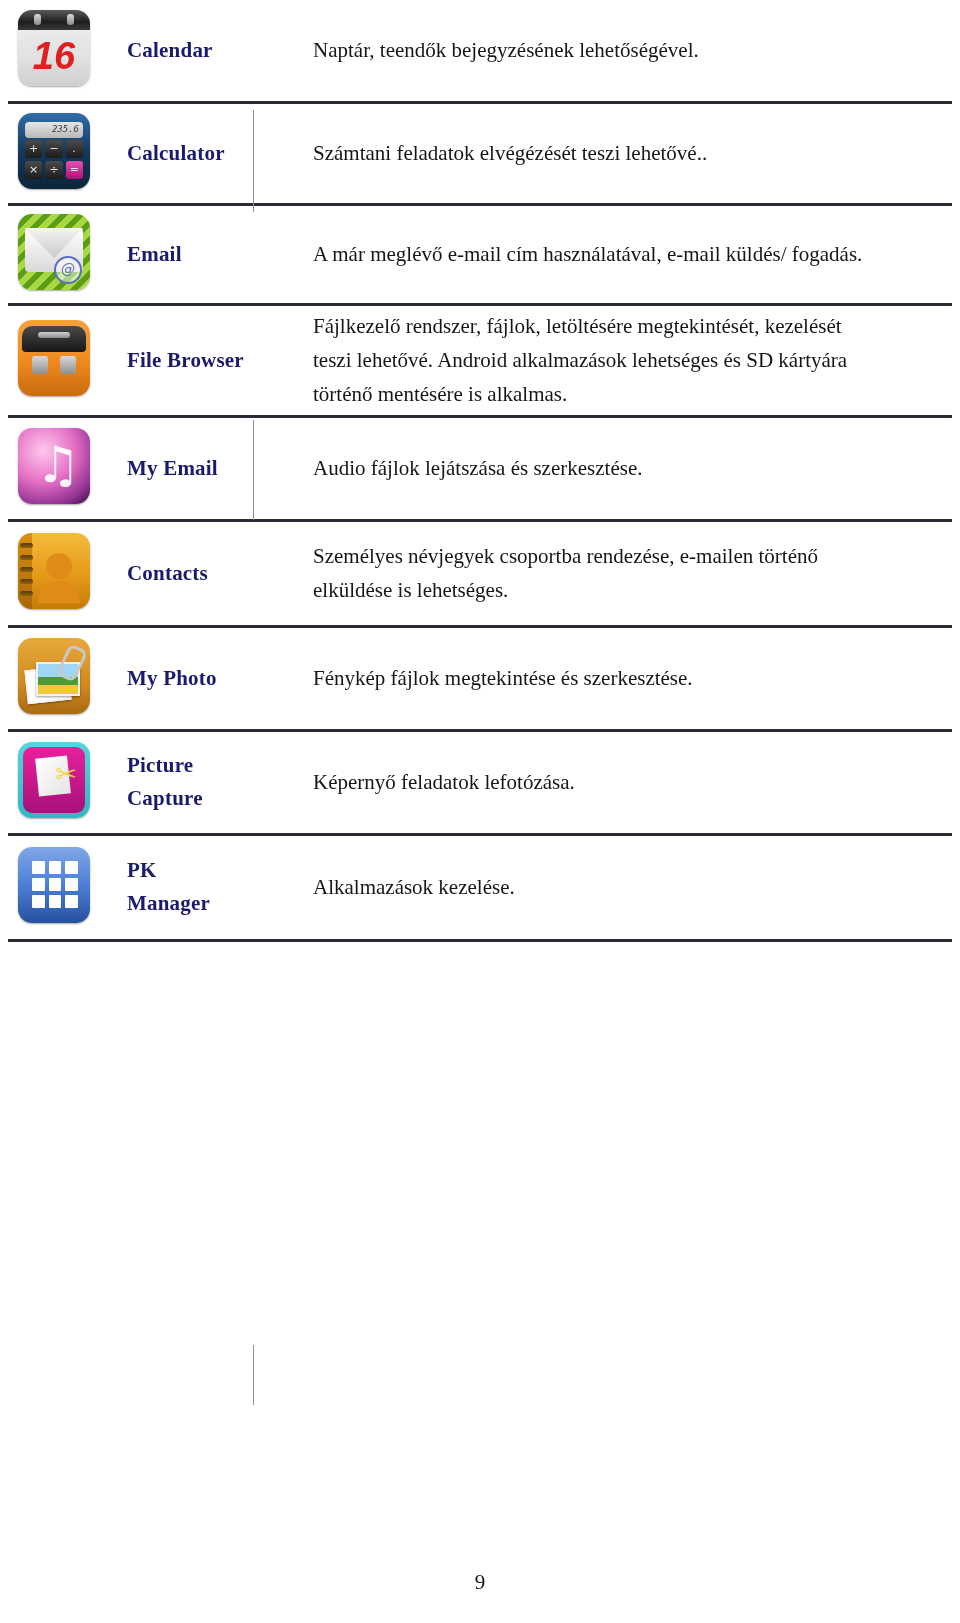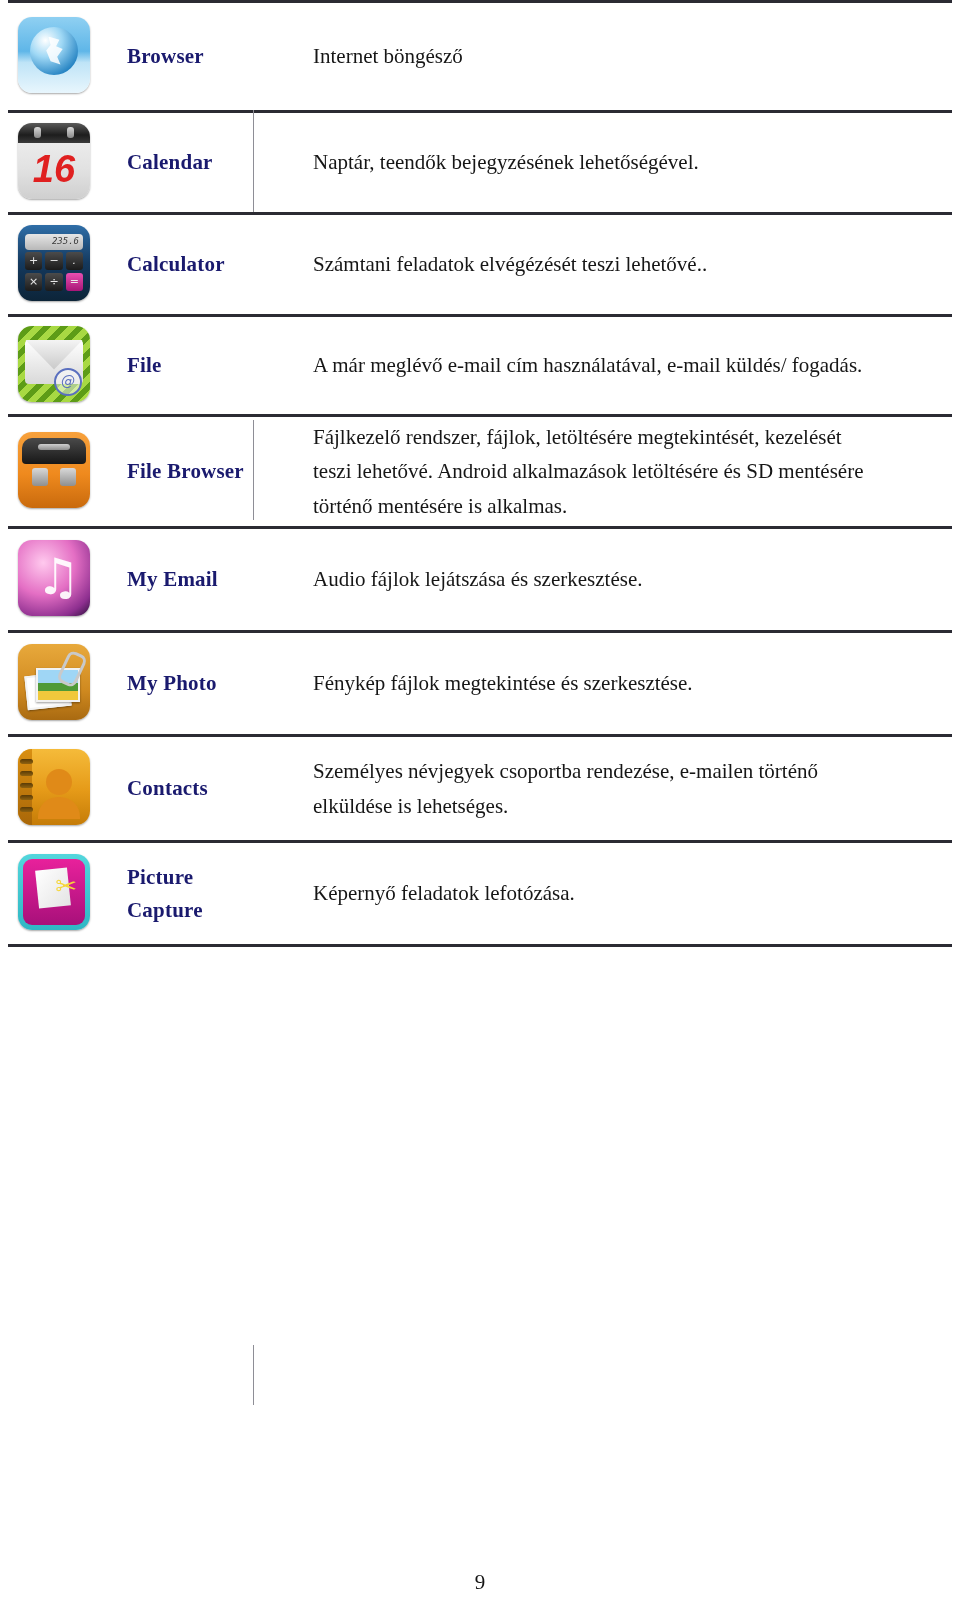--- a/index.html
+++ b/index.html
@@ -243,31 +243,20 @@
 <div id="page">
 
   <table class="apps-table">
     <colgroup>
       <col class="c-icon">
         <col class="c-name">
         <col class="c-desc">
     </colgroup>
     <tbody>
 
-      <tr class="app-row first" style="height:110px">
-        <td class="cell-icon">
-          <span class="icon ic-browser">
-            <span class="globe"></span><span class="land"></span>
-          </span>
-        </td>
-        <td class="cell-name">Browser</td>
-        <td class="cell-desc">
-          <span class="line">Internet böngésző</span>
-        </td>
-      </tr>
 
       <tr class="app-row" style="height:102px">
         <td class="cell-icon">
           <span class="icon ic-calendar">
             <span class="cal-top"></span><span class="ring r1"></span><span class="ring r2"></span>
             <span class="cal-num">16</span>
           </span>
         </td>
         <td class="cell-name">Calendar</td>
         <td class="cell-desc">
@@ -296,65 +285,53 @@
         </td>
       </tr>
 
       <tr class="app-row" style="height:100px">
         <td class="cell-icon">
           <span class="icon ic-email">
             <span class="env"></span><span class="flap"></span>
             <span class="at">@</span>
           </span>
         </td>
-        <td class="cell-name">File</td>
+        <td class="cell-name">Email</td>
         <td class="cell-desc">
           <span class="line">A már meglévő e-mail cím használatával, e-mail küldés/ fogadás.</span>
         </td>
       </tr>
 
       <tr class="app-row" style="height:112px">
         <td class="cell-icon">
           <span class="icon ic-file">
             <span class="lid"></span><span class="handle"></span>
             <span class="buckle b1"></span><span class="buckle b2"></span>
           </span>
         </td>
         <td class="cell-name">File Browser</td>
         <td class="cell-desc">
           <span class="line">Fájlkezelő rendszer, fájlok, letöltésére megtekintését, kezelését</span>
-          <span class="line">teszi lehetővé. Android alkalmazások letöltésére és SD mentésére</span>
+          <span class="line">teszi lehetővé. Android alkalmazások lehetséges és SD kártyára</span>
           <span class="line">történő mentésére is alkalmas.</span>
         </td>
       </tr>
 
       <tr class="app-row" style="height:104px">
         <td class="cell-icon">
           <span class="icon ic-music">
             <span class="note">♫</span>
           </span>
         </td>
         <td class="cell-name">My Email</td>
         <td class="cell-desc">
           <span class="line">Audio fájlok lejátszása és szerkesztése.</span>
         </td>
       </tr>
 
-
-      <tr class="app-row" style="height:104px">
-        <td class="cell-icon">
-          <span class="icon ic-photo">
-            <span class="ph p1"></span><span class="ph p2"></span><span class="clip"></span>
-          </span>
-        </td>
-        <td class="cell-name">My Photo</td>
-        <td class="cell-desc">
-          <span class="line">Fénykép fájlok megtekintése és szerkesztése.</span>
-        </td>
-      </tr>
 
       <tr class="app-row" style="height:106px">
         <td class="cell-icon">
           <span class="icon ic-contacts">
             <span class="spine"></span>
             <span class="coil" style="top:10px"></span>
             <span class="coil" style="top:22px"></span>
             <span class="coil" style="top:34px"></span>
             <span class="coil" style="top:46px"></span>
             <span class="coil" style="top:58px"></span>
@@ -363,34 +340,68 @@
         </td>
         <td class="cell-name">Contacts</td>
         <td class="cell-desc">
           <span class="line">Személyes névjegyek csoportba rendezése, e-mailen történő</span>
           <span class="line">elküldése is lehetséges.</span>
         </td>
       </tr>
 
       <tr class="app-row" style="height:104px">
         <td class="cell-icon">
+          <span class="icon ic-photo">
+            <span class="ph p1"></span><span class="ph p2"></span><span class="clip"></span>
+          </span>
+        </td>
+        <td class="cell-name">My Photo</td>
+        <td class="cell-desc">
+          <span class="line">Fénykép fájlok megtekintése és szerkesztése.</span>
+        </td>
+      </tr>
+
+      <tr class="app-row" style="height:104px">
+        <td class="cell-icon">
           <span class="icon ic-pcap">
             <span class="inner">
                 <span class="peel"></span>
                 <span class="sciss">✂</span>
               </span>
           </span>
         </td>
         <td class="cell-name">Picture
 Capture</td>
         <td class="cell-desc">
           <span class="line">Képernyő feladatok lefotózása.</span>
         </td>
       </tr>
 
+      <tr class="app-row" style="height:106px">
+        <td class="cell-icon">
+          <span class="icon ic-pk">
+            <span class="grid">
+              <span></span>
+                <span></span>
+                <span></span>
+              <span></span>
+                <span></span>
+                <span></span>
+              <span></span>
+                <span></span>
+                <span></span>
+            </span>
+          </span>
+        </td>
+        <td class="cell-name">PK
+Manager</td>
+        <td class="cell-desc">
+          <span class="line">Alkalmazások kezelése.</span>
+        </td>
+      </tr>
 
 
     </tbody>
   </table>
 
   <div class="vrule" style="top:110px;height:102px"></div>
   <div class="vrule" style="top:420px;height:100px"></div>
   <div class="vrule" style="top:1345px;height:60px"></div>
 
   <div class="page-number">9</div>

